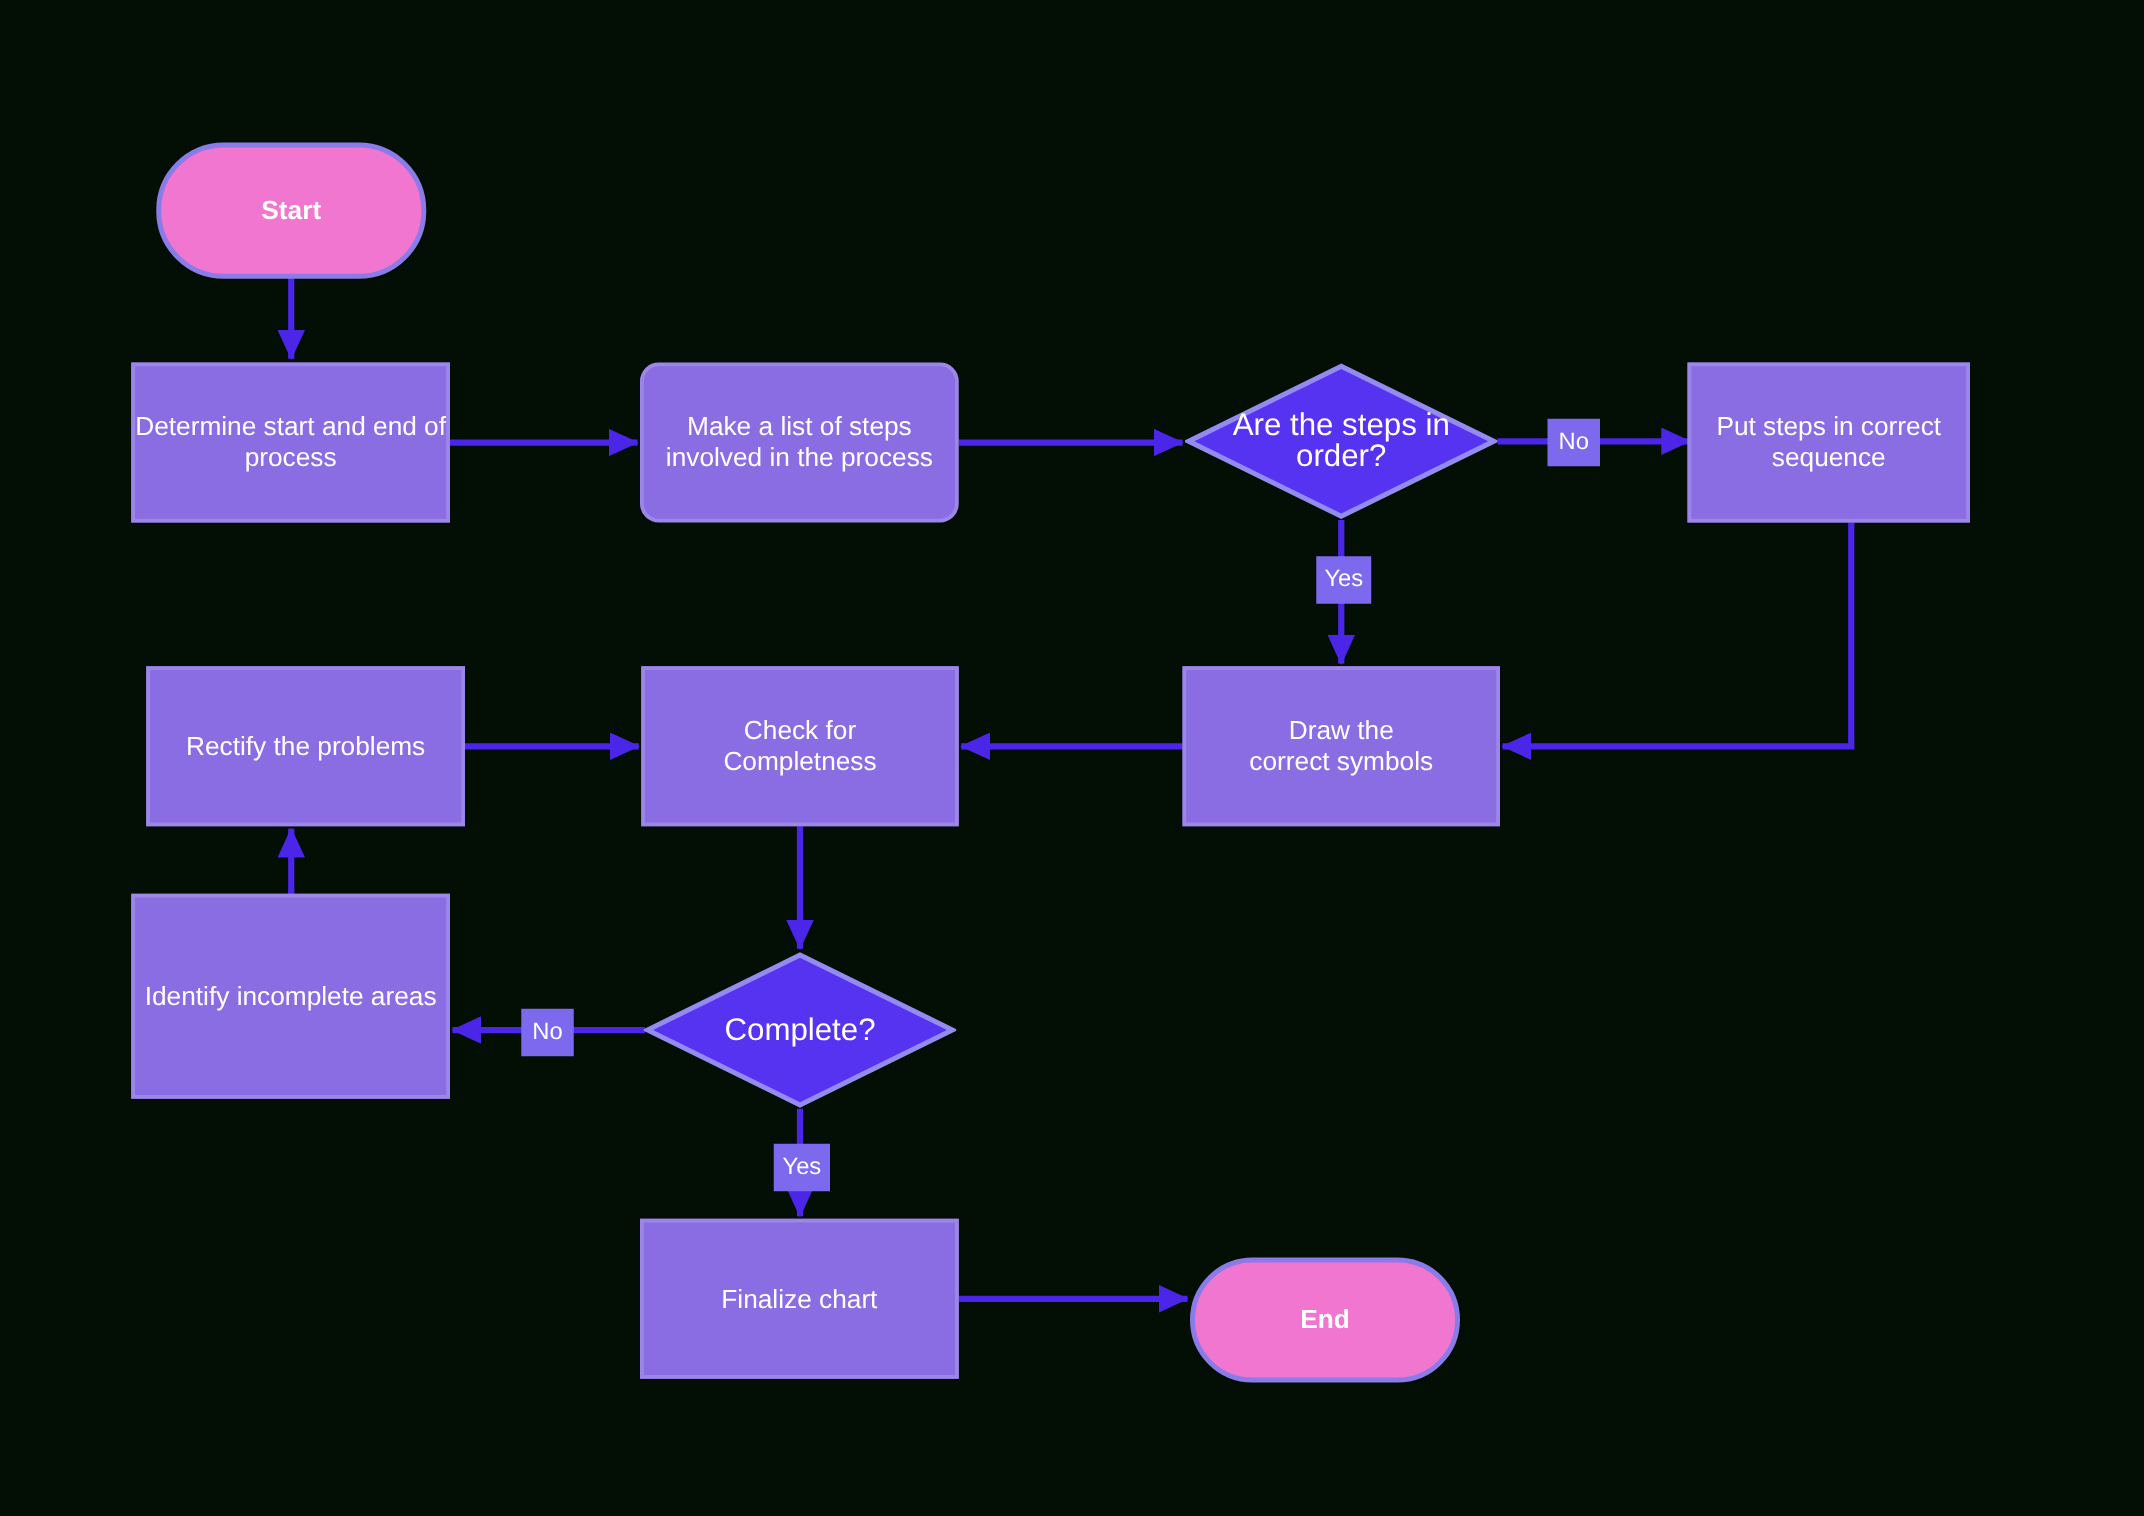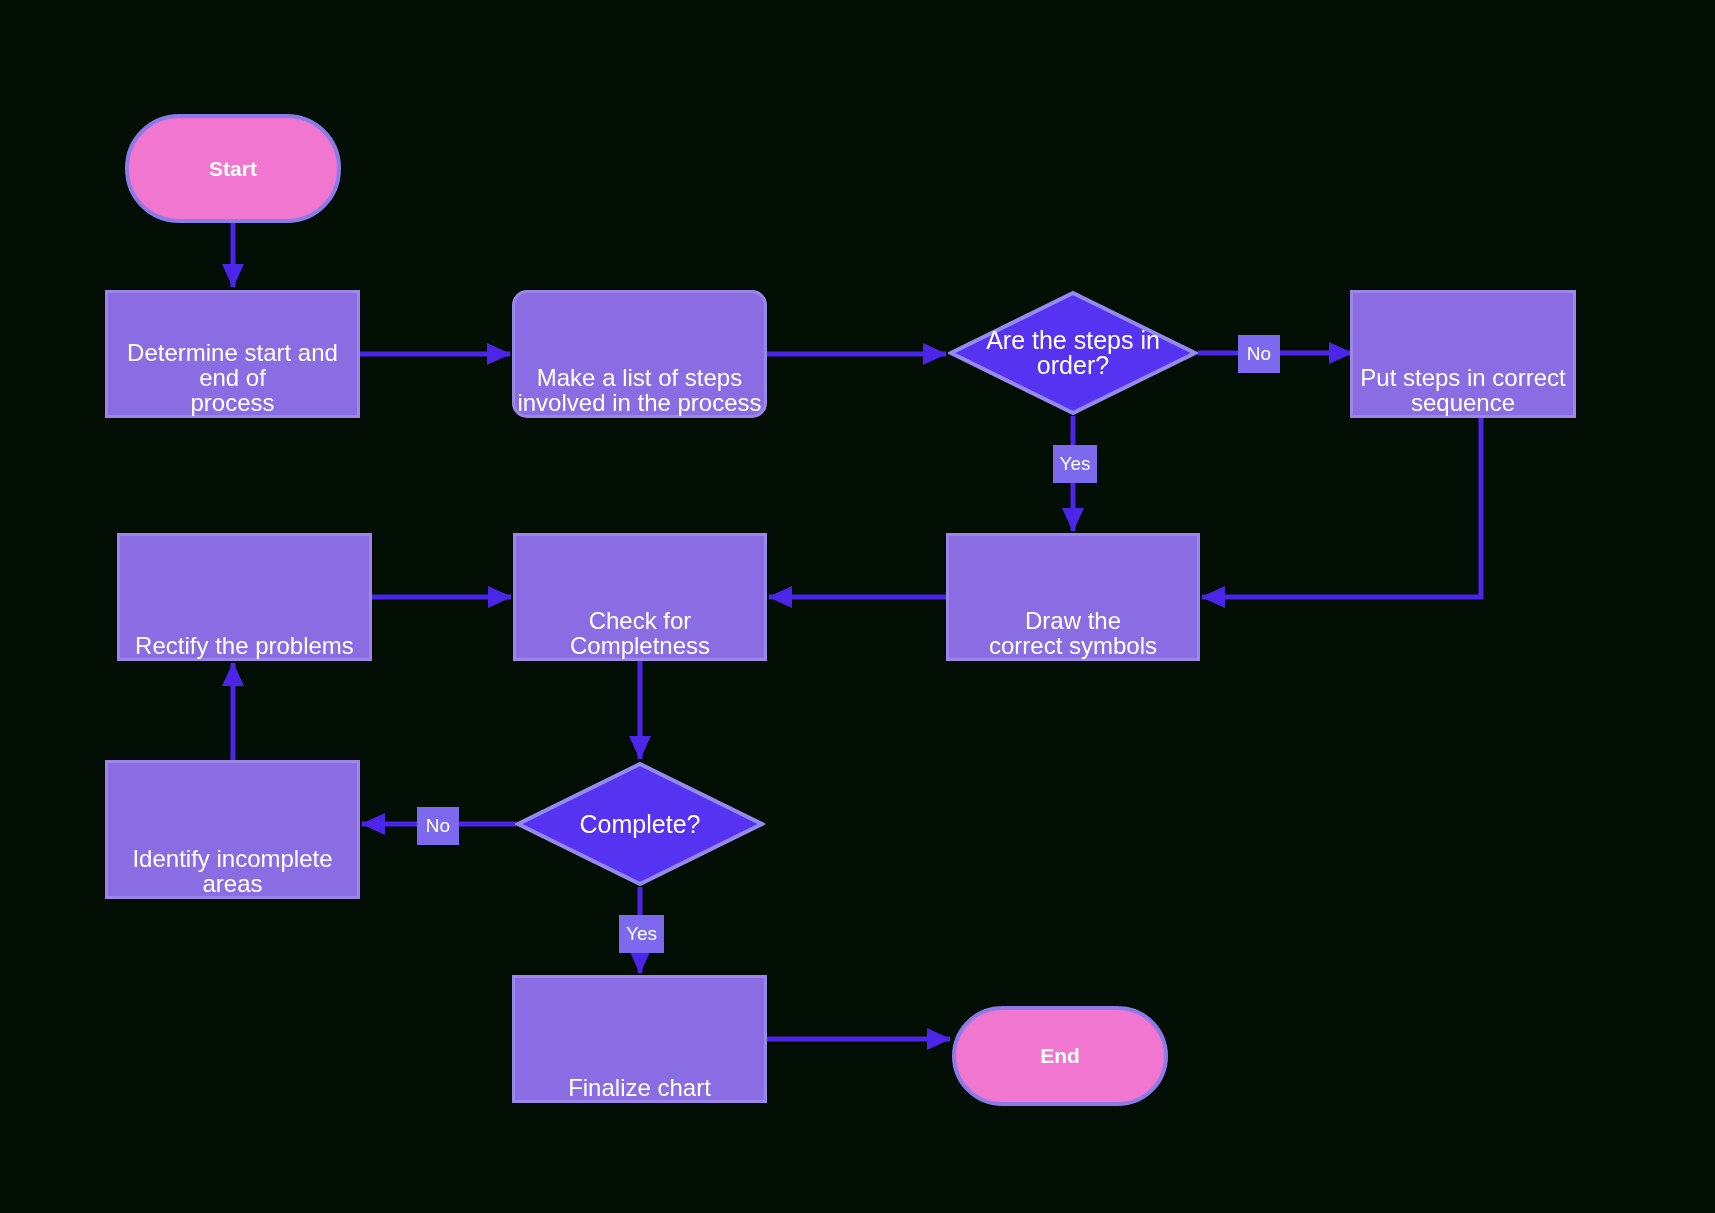--- a/index.html
+++ b/index.html
@@ -23,21 +23,21 @@
     color:var(--text);
   }
   #edges{position:absolute;left:0;top:0;width:1715px;height:1213px;}
   .edge{stroke:var(--connector);stroke-width:5;fill:none;}
   .arrowhead-path{fill:var(--connector);}
   .node{position:absolute;display:flex;align-items:center;justify-content:center;
         box-sizing:border-box;text-align:center;}
   .process{
     background:var(--process-fill);
     border:3px solid var(--process-border);
-    font-size:24px;line-height:25px;white-space:pre-line;align-items:flex-end;
+    font-size:21px;line-height:25px;white-space:pre-line;
   }
   .terminator{
     background:var(--terminator-fill);
     border:4px solid var(--terminator-border);
     font-size:21px;font-weight:bold;margin-top:21px;
   }
   .decision{background:transparent;border:none;}
   .decision svg{position:absolute;left:0;top:0;}
   .diamond-shape{fill:var(--decision-fill);stroke:var(--decision-border);stroke-width:4;}
   .decision .decision-text{
@@ -110,21 +110,21 @@
   <div class="node process" style="left:513px;top:533px;width:254px;height:128px;">
     <span>Check for
 Completness</span>
   </div>
 
   <div class="node process" style="left:946px;top:533px;width:254px;height:128px;">
     <span>Draw the
 correct symbols</span>
   </div>
 
-  <div class="node process" style="left:105px;top:760px;width:255px;height:139px;">
+  <div class="node process" style="left:105px;top:715px;width:255px;height:164px;">
     <span>Identify incomplete areas</span>
   </div>
 
   <div class="node decision" style="left:515px;top:761px;width:250px;height:126px;">
     <svg width="250" height="126" viewBox="0 0 250 126">
       <polygon class="diamond-shape" points="125,3 247,63 125,123 3,63"></polygon>
     </svg>
     <div class="decision-text">Complete?</div>
   </div>
 

